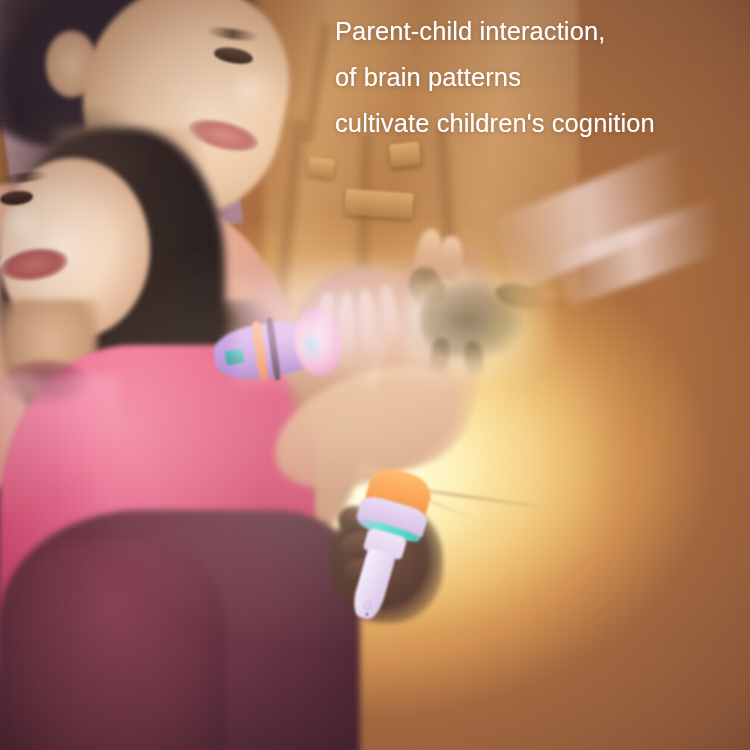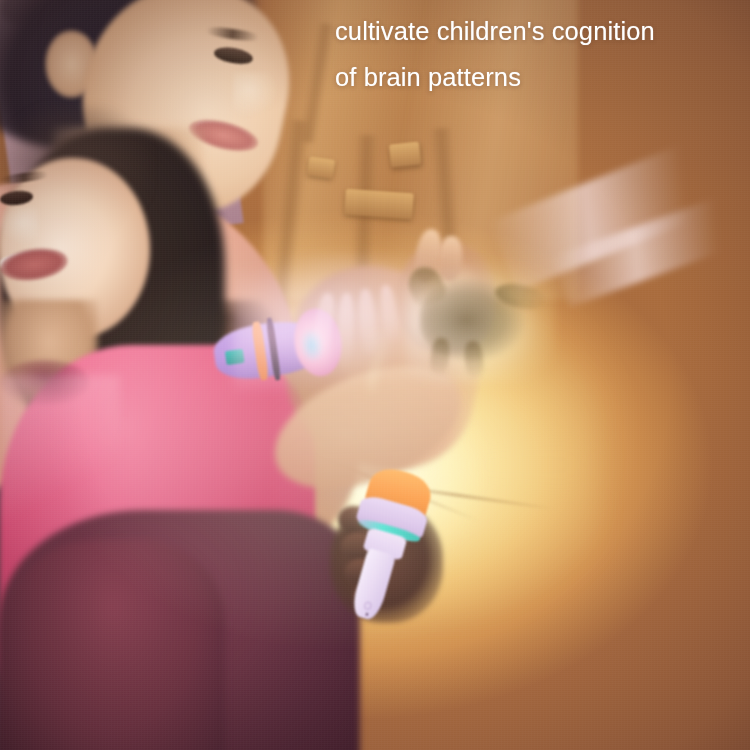--- a/index.html
+++ b/index.html
@@ -657,17 +657,18 @@
       <div class="toy2-btn"></div>
       <div class="toy2-dot"></div>
     </div>
   </div>
 
   <div class="layer haze"></div>
   <div class="layer vignette"></div>
   <div class="layer grain"></div>
 
   <div class="caption">
+    <div class="line">Parent-child interaction,</div>
+    <div class="line">of brain patterns</div>
     <div class="line">cultivate children's cognition</div>
-    <div class="line">of brain patterns</div>
   </div>
 
 </div>
 
 </body></html>

